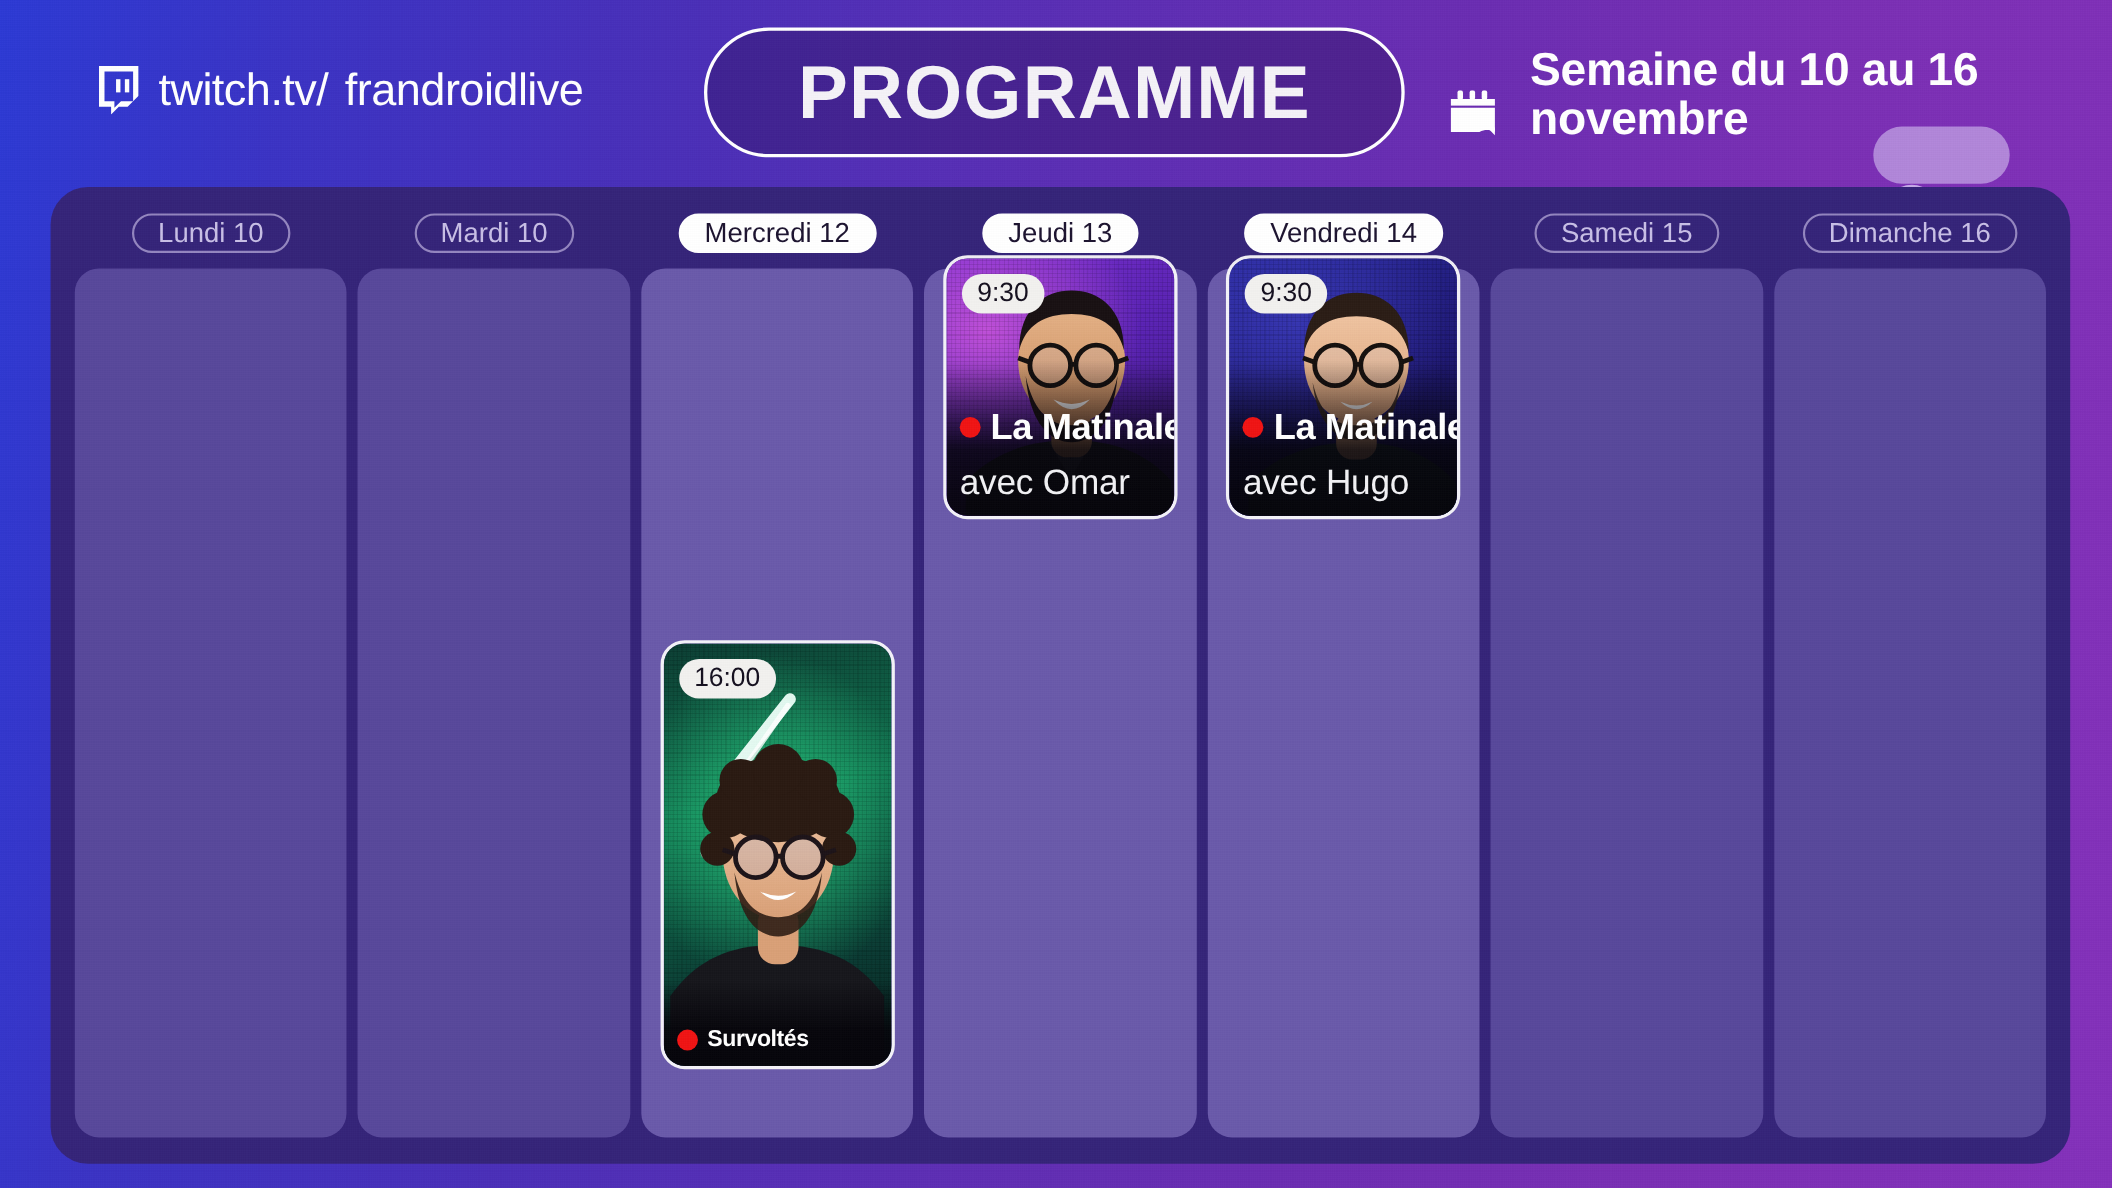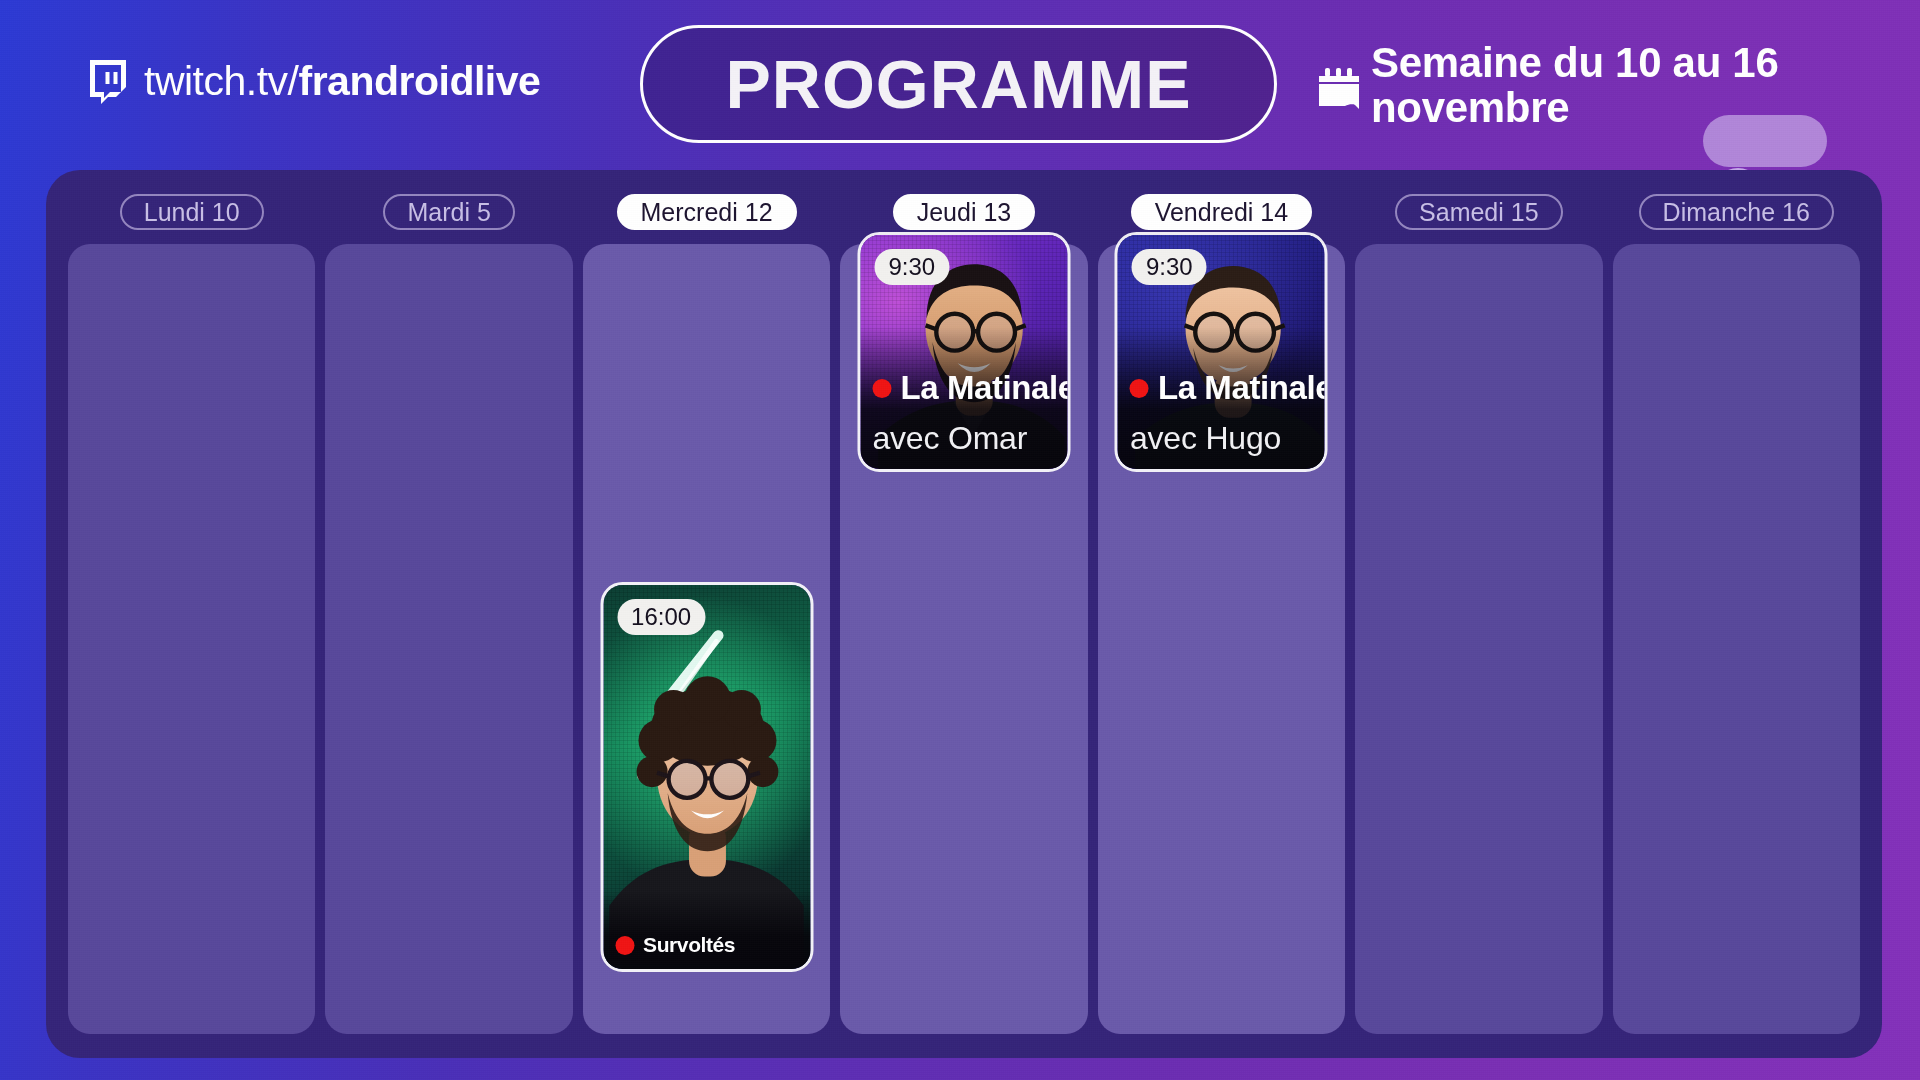--- a/index.html
+++ b/index.html
@@ -65,21 +65,21 @@
     align-items: center;
     gap: 18px;
   }
   #brand .twitch-glyph { width: 40px; height: 44px; display: block; }
   #brand .url {
     font-size: 41px;
     color: #ffffff;
     letter-spacing: -0.5px;
     white-space: nowrap;
   }
-  #brand .url b { font-weight: 700; }
+  #brand .url b { font-weight: 400; margin-left: 15px; }
 
   #title-pill {
     position: absolute;
     left: 640px; top: 25px;
     width: 637px; height: 118px;
     border: 3px solid #ffffff;
     border-radius: 59px;
     background: rgba(48, 20, 95, .42);
     display: flex;
     align-items: center;
@@ -90,22 +90,22 @@
     font-weight: 800;
     color: #f4f2f7;
     letter-spacing: 1px;
   }
 
   #week {
     position: absolute;
     left: 1316px; top: 40px;
     width: 560px;
     display: flex;
-    align-items: center;
-    gap: 9px;
+    align-items: flex-end;
+    gap: 29px;
     z-index: 30;
   }
   #week .cal-icon { flex: 0 0 auto; margin-top: 14px; }
   #week .week-text {
     font-size: 42px;
     font-weight: 800;
     color: #ffffff;
     line-height: 1.08;
     letter-spacing: -0.3px;
   }
@@ -309,21 +309,21 @@
 
       <div class="day-col">
         <div class="day-pill">
           <span>Lundi 10</span>
         </div>
         <div class="day-body"></div>
       </div>
 
       <div class="day-col">
         <div class="day-pill">
-          <span>Mardi 5</span>
+          <span>Mardi 10</span>
         </div>
         <div class="day-body"></div>
       </div>
 
       <div class="day-col active">
         <div class="day-pill">
           <span>Mercredi 12</span>
         </div>
         <div class="day-body">
 

